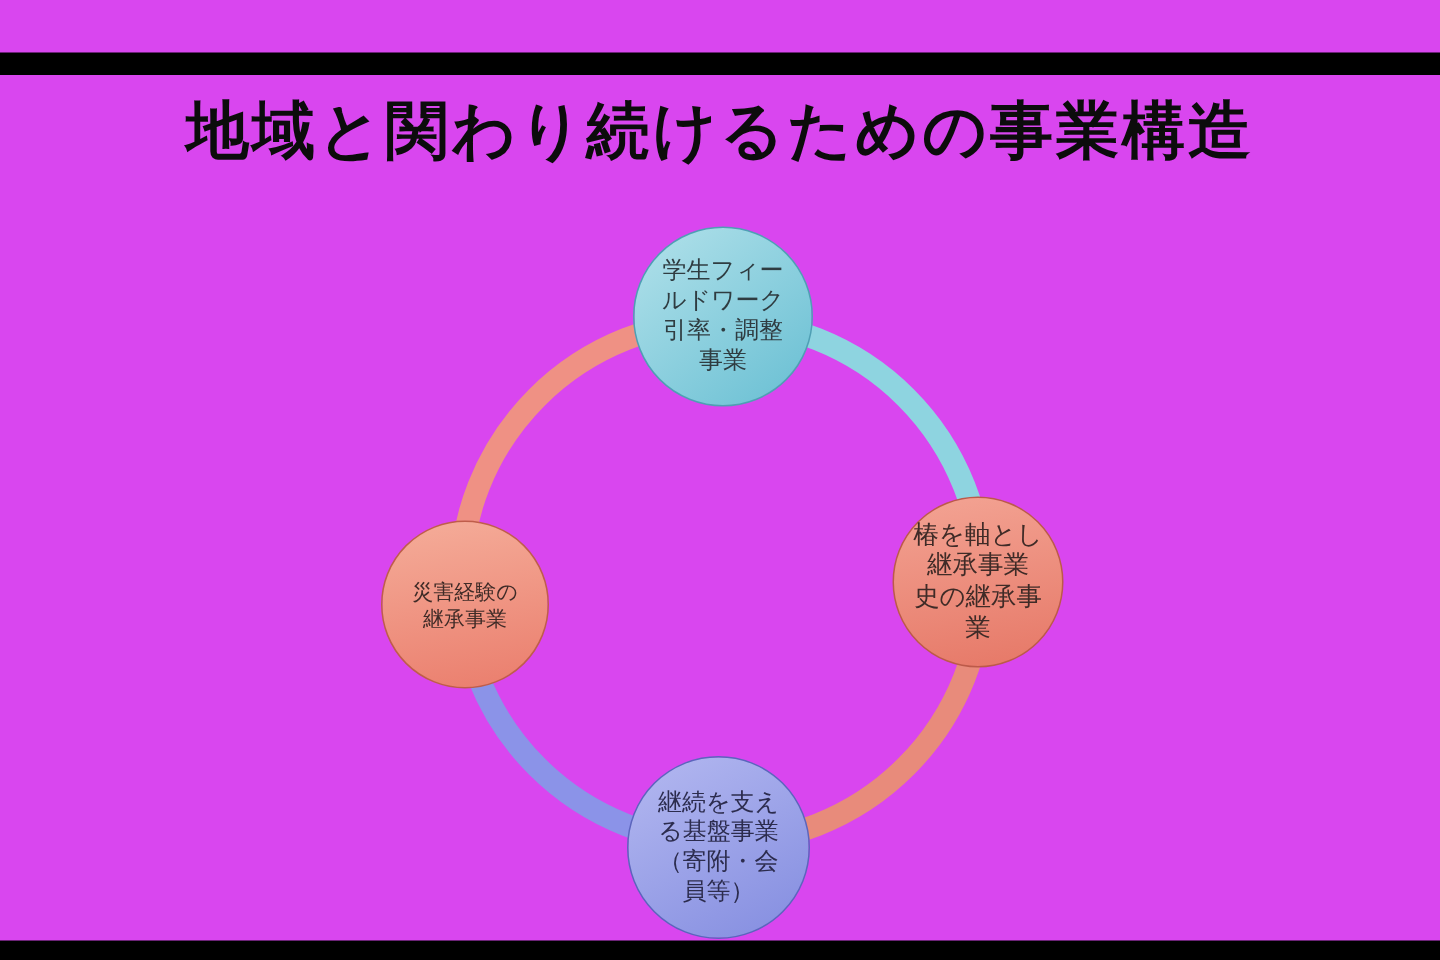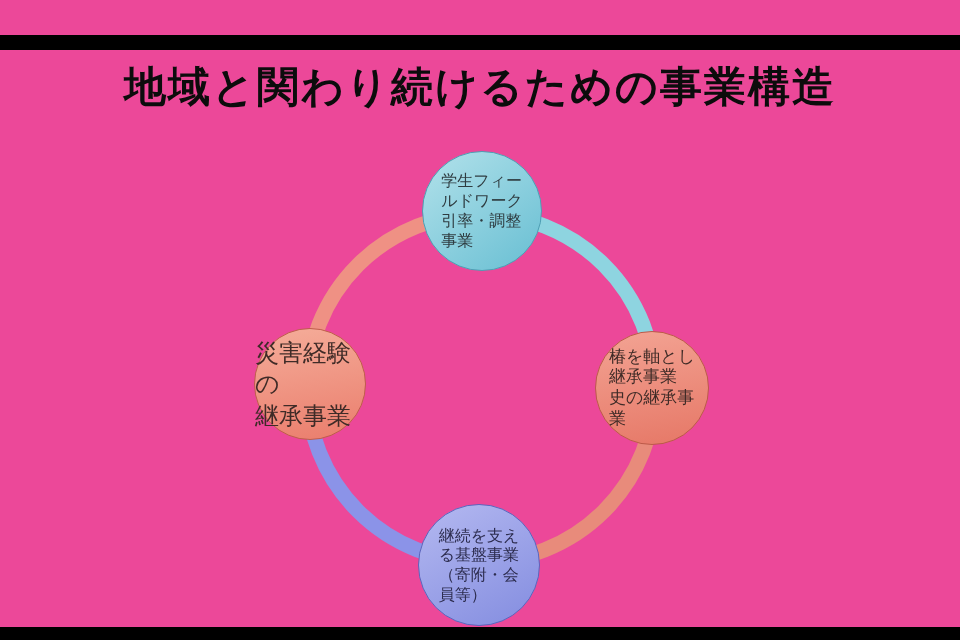--- a/index.html
+++ b/index.html
@@ -4,21 +4,21 @@
 <style>
   html, body {
     margin: 0;
     padding: 0;
     background: #ffffff;
   }
   .slide {
     position: relative;
     width: 960px;
     height: 640px;
-    background: #ec4899;
+    background: #d946ef;
     overflow: hidden;
     font-family: "Liberation Sans", sans-serif;
   }
   .letterbox {
     position: absolute;
     left: 0;
     width: 960px;
     background: #000000;
   }
   .letterbox-top { top: 35px; height: 15px; }
@@ -46,21 +46,21 @@
     width: 960px;
     height: 640px;
   }
 
   .node {
     position: absolute;
     border-radius: 50%;
     display: flex;
     align-items: center;
     justify-content: center;
-    text-align: left;
+    text-align: center;
     box-sizing: border-box;
   }
   .node span {
     white-space: pre-line;
     display: block;
   }
 
   .node-center {
     left: 398px; top: 305px; width: 166px; height: 166px;
     background: linear-gradient(172deg, #fbe2b0 5%, #f1ae60 95%);
@@ -87,25 +87,25 @@
   }
   .node-bottom {
     left: 418px; top: 504px; width: 122px; height: 122px;
     background: linear-gradient(150deg, #b0b5ef 8%, #8790e1 92%);
     border: 1px solid #5c65bd;
     color: #2c2c4e;
     font-size: 16px;
     line-height: 1.22;
   }
   .node-left {
-    left: 254px; top: 328px; width: 112px; height: 112px;
+    left: 254px; top: 347px; width: 112px; height: 112px;
     background: linear-gradient(170deg, #f4a996 8%, #eb8170 92%);
     border: 1px solid #bf5d4b;
     color: #3f2b27;
-    font-size: 24px;
+    font-size: 14px;
     line-height: 1.3;
   }
 </style>
 </head>
 <body>
 
 <div class="slide">
 
   <div class="letterbox letterbox-top"></div>
 

